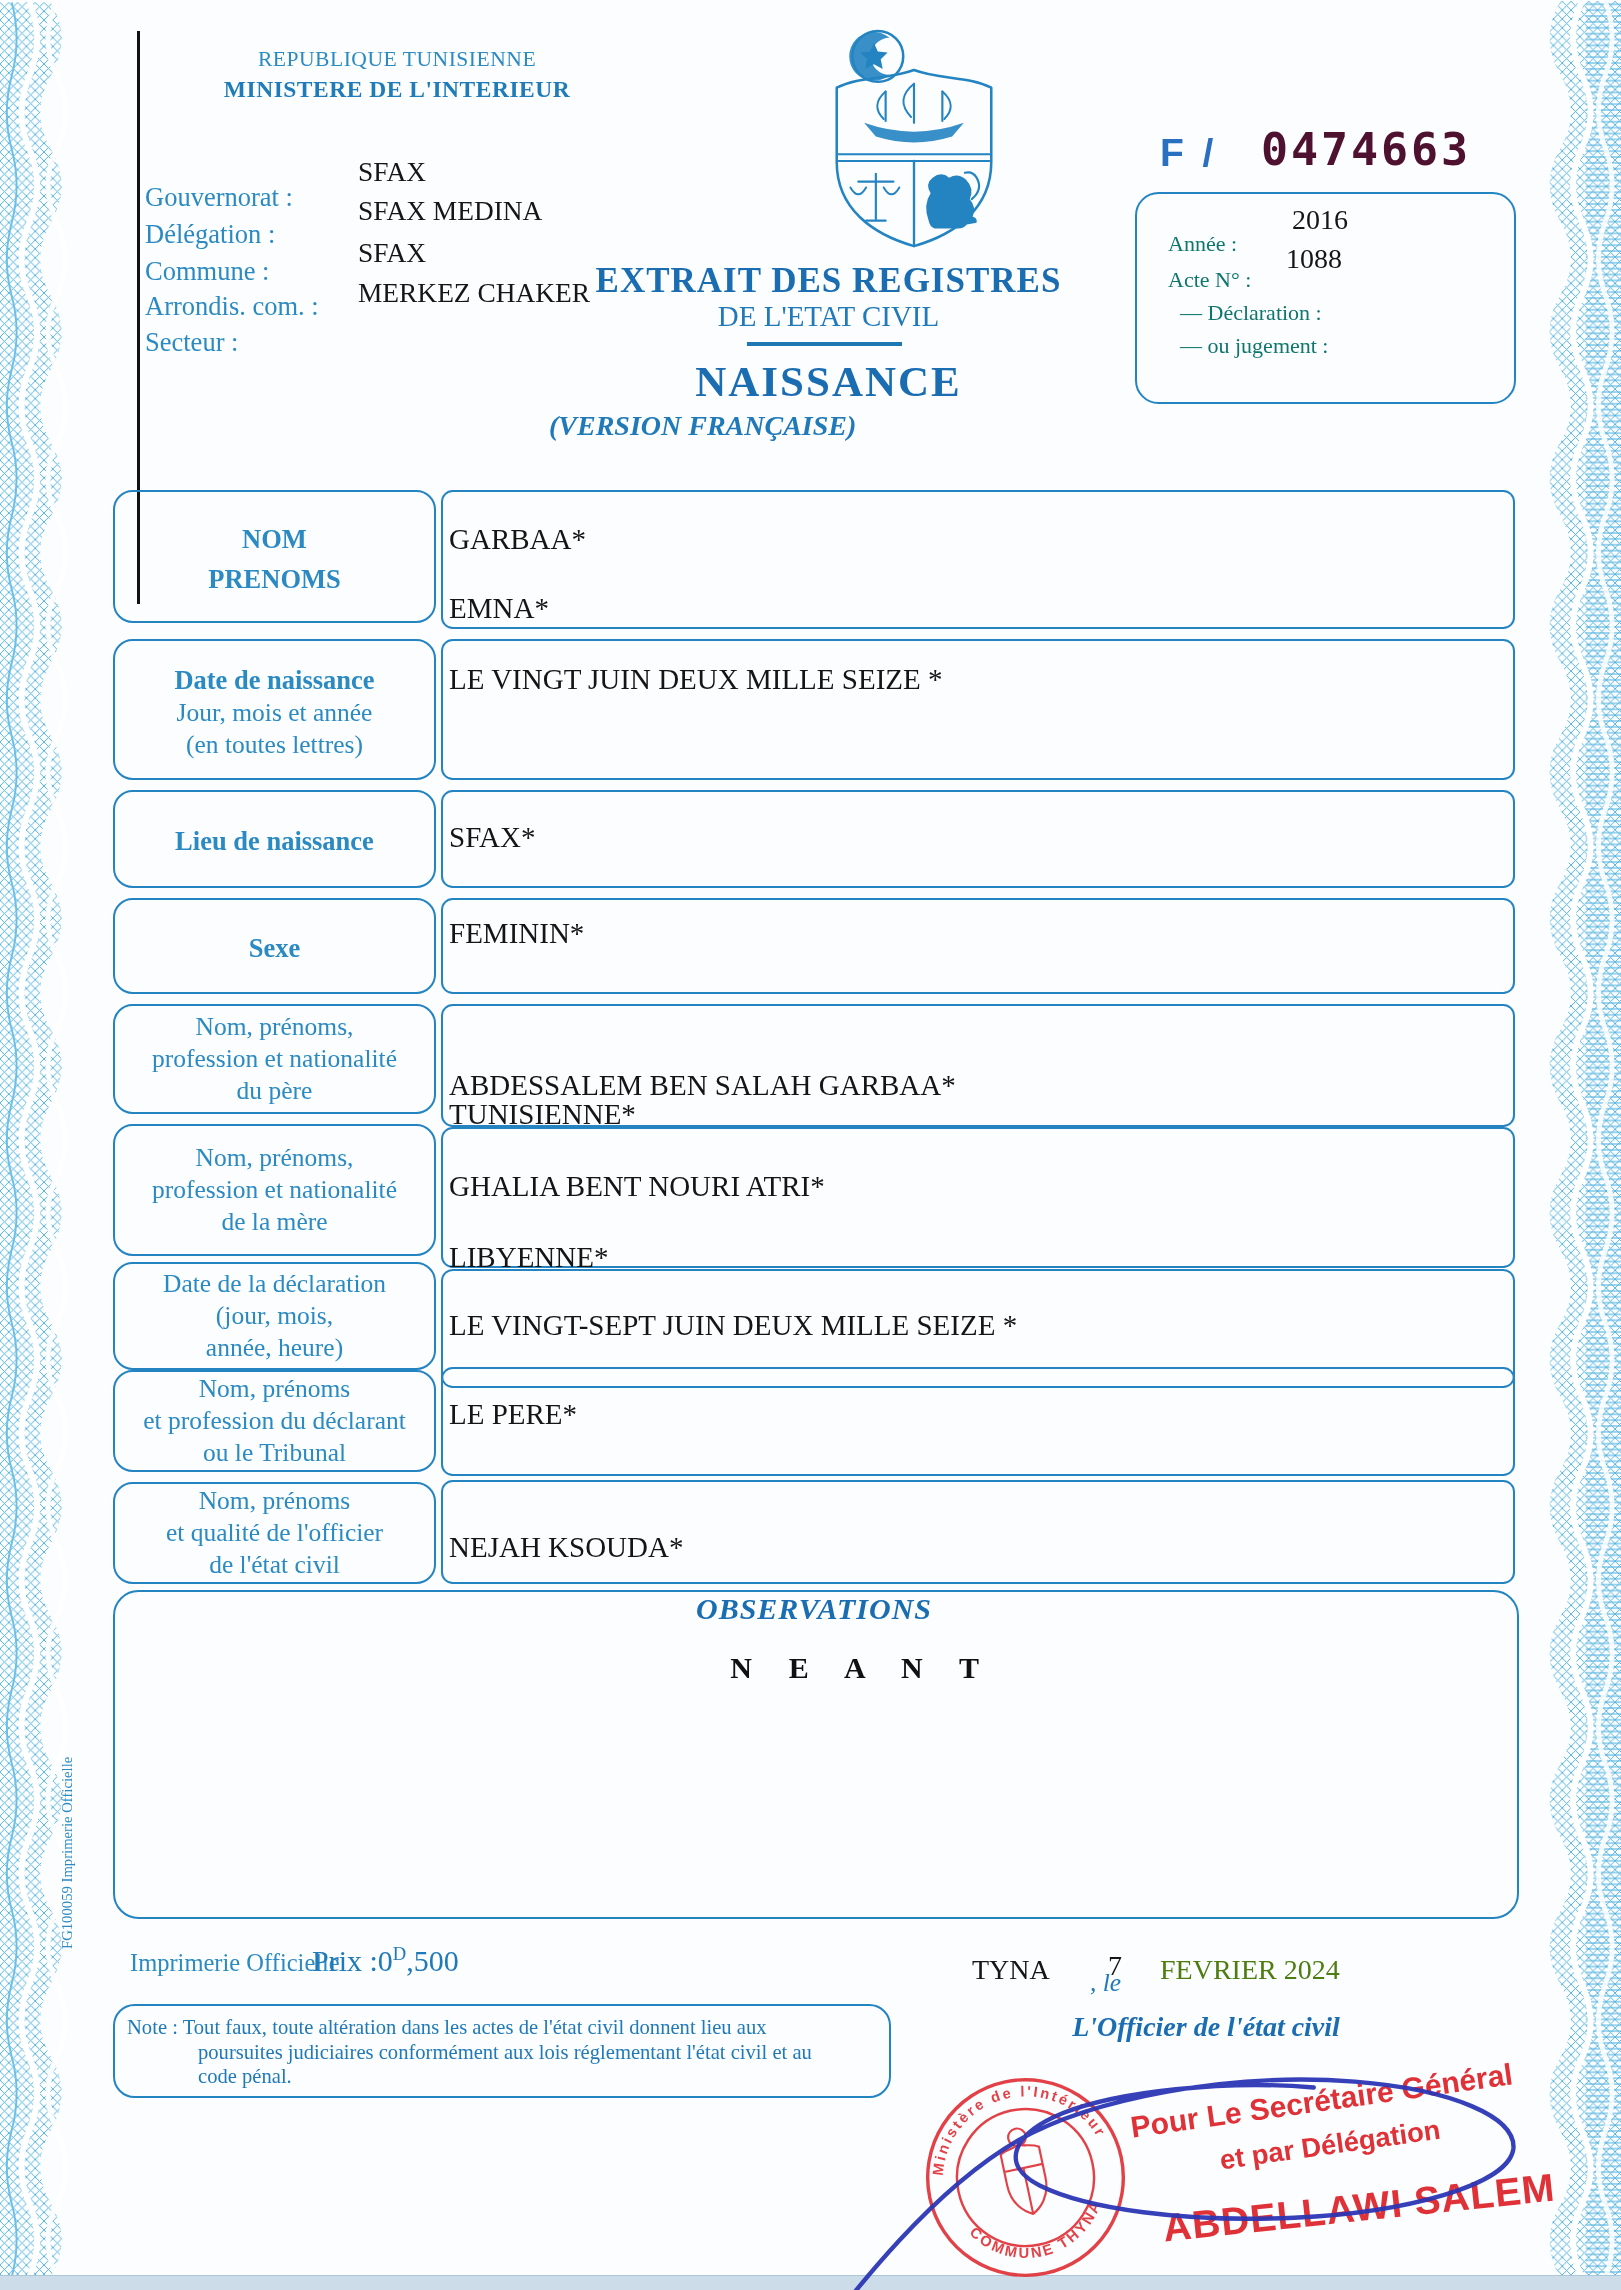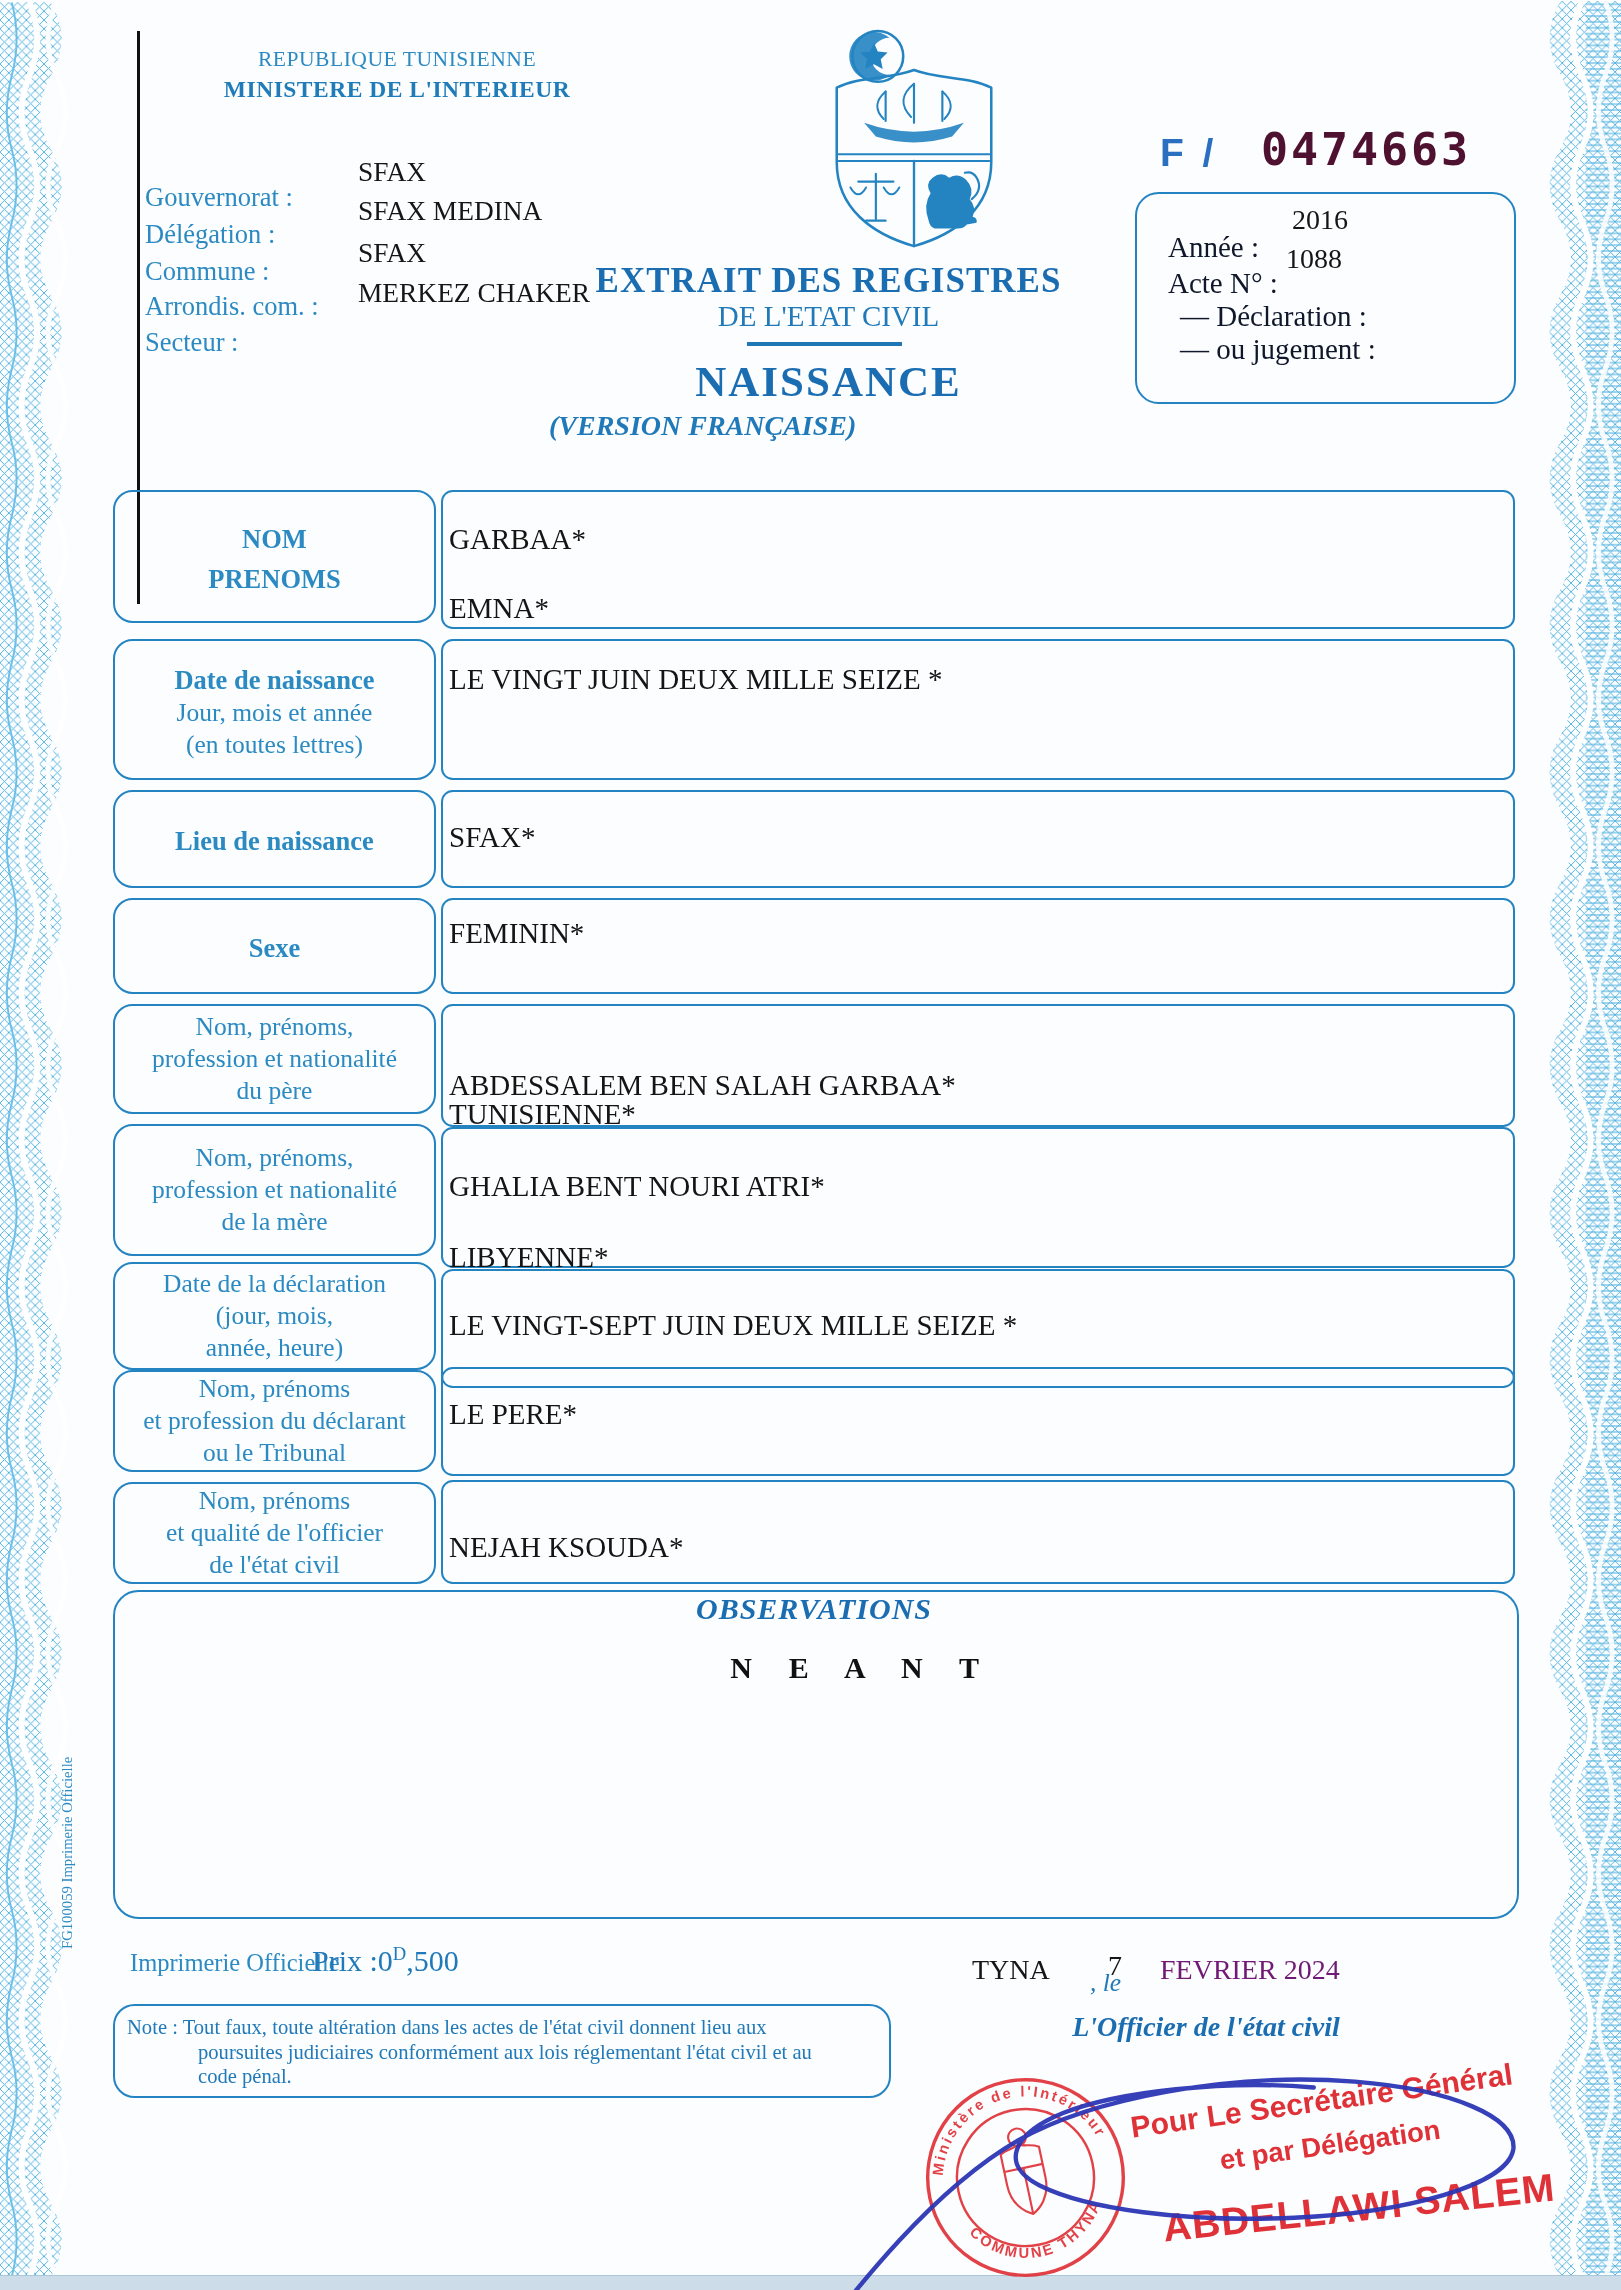--- a/index.html
+++ b/index.html
@@ -25,21 +25,21 @@
       font-size:43px;font-weight:bold;letter-spacing:2px;}
   .t4{position:absolute;left:549px;top:410px;width:559px;text-align:left;color:#2079b8;
       font-size:28px;font-style:italic;font-weight:bold;}
   
   .serialF{position:absolute;left:1160px;top:131px;color:#2b6fc0;font-size:39px;
       font-family:"Liberation Sans",sans-serif;font-weight:bold;letter-spacing:3.9px;}
   .serialN{position:absolute;left:1261px;top:123px;color:#4e1130;font-size:45px;
       font-family:"DejaVu Sans Mono",monospace;font-weight:bold;letter-spacing:2.9px;}
   .box{position:absolute;border:2.9px solid #2484c2;background:transparent;}
   .rbox{border-radius:19.6px;}
-  .ibl{position:absolute;color:#0f172a;font-size:29px;white-space:nowrap;}
+  .ibl{position:absolute;color:#0f766e;font-size:22px;white-space:nowrap;}
   .ibv{position:absolute;color:#161616;font-size:28px;white-space:nowrap;}
   
   .lbox{border-radius:19.6px;display:flex;align-items:center;justify-content:center;}
   .vbox{border-radius:11.8px;}
   .lwrap{display:flex;flex-direction:column;align-items:center;justify-content:center;
        text-align:center;line-height:1.25;}
   .ll{color:#2b8ac2;font-size:25.5px;white-space:nowrap;}
   .ll.b{font-weight:bold;font-size:26.5px;margin-top:6px;}
   .val{position:absolute;color:#151515;font-size:29px;white-space:nowrap;}
   
@@ -55,21 +55,21 @@
   .price sup{font-size:18.6px;}
   .notebox{border-radius:21.6px;}
   .notetxt{position:absolute;left:127px;top:2015px;width:755px;color:#2079b8;font-size:20.6px;
       line-height:1.2;}
   .notetxt .ind{padding-left:71px;display:block;}
   .cert{position:absolute;left:961px;top:1923px;width:554px;color:#2079b8;font-size:24.5px;
       font-style:italic;white-space:nowrap;}
   .place{position:absolute;left:972px;top:1954px;color:#161616;font-size:28px;}
   .le{position:absolute;left:1090px;top:1968px;color:#2079b8;font-size:25.5px;font-style:italic;}
   .day{position:absolute;left:1108px;top:1950px;color:#161616;font-size:28px;}
-  .fdate{position:absolute;left:1160px;top:1954px;color:#701a75;font-size:28px;}
+  .fdate{position:absolute;left:1160px;top:1954px;color:#4d7c0f;font-size:28px;}
   .officer{position:absolute;left:1000px;top:2011px;width:412px;text-align:center;
       color:#1b6db2;font-size:28px;font-weight:bold;font-style:italic;}
   
   .red{color:#df3238;font-family:"Liberation Sans",sans-serif;font-weight:bold;}
   .st1{position:absolute;left:1129px;top:2084px;font-size:30px;transform:rotate(-8deg);white-space:nowrap;}
   .st2{position:absolute;left:1219px;top:2129px;font-size:27.4px;transform:rotate(-8deg);white-space:nowrap;}
   .st3{position:absolute;left:1162px;top:2186px;font-size:39px;transform:rotate(-6deg);
       letter-spacing:1px;white-space:nowrap;}
   .bottomstrip{position:absolute;left:0;bottom:0;width:1621px;height:14.7px;background:#ccdde9;
       border-top:1px solid #aac8da;}

